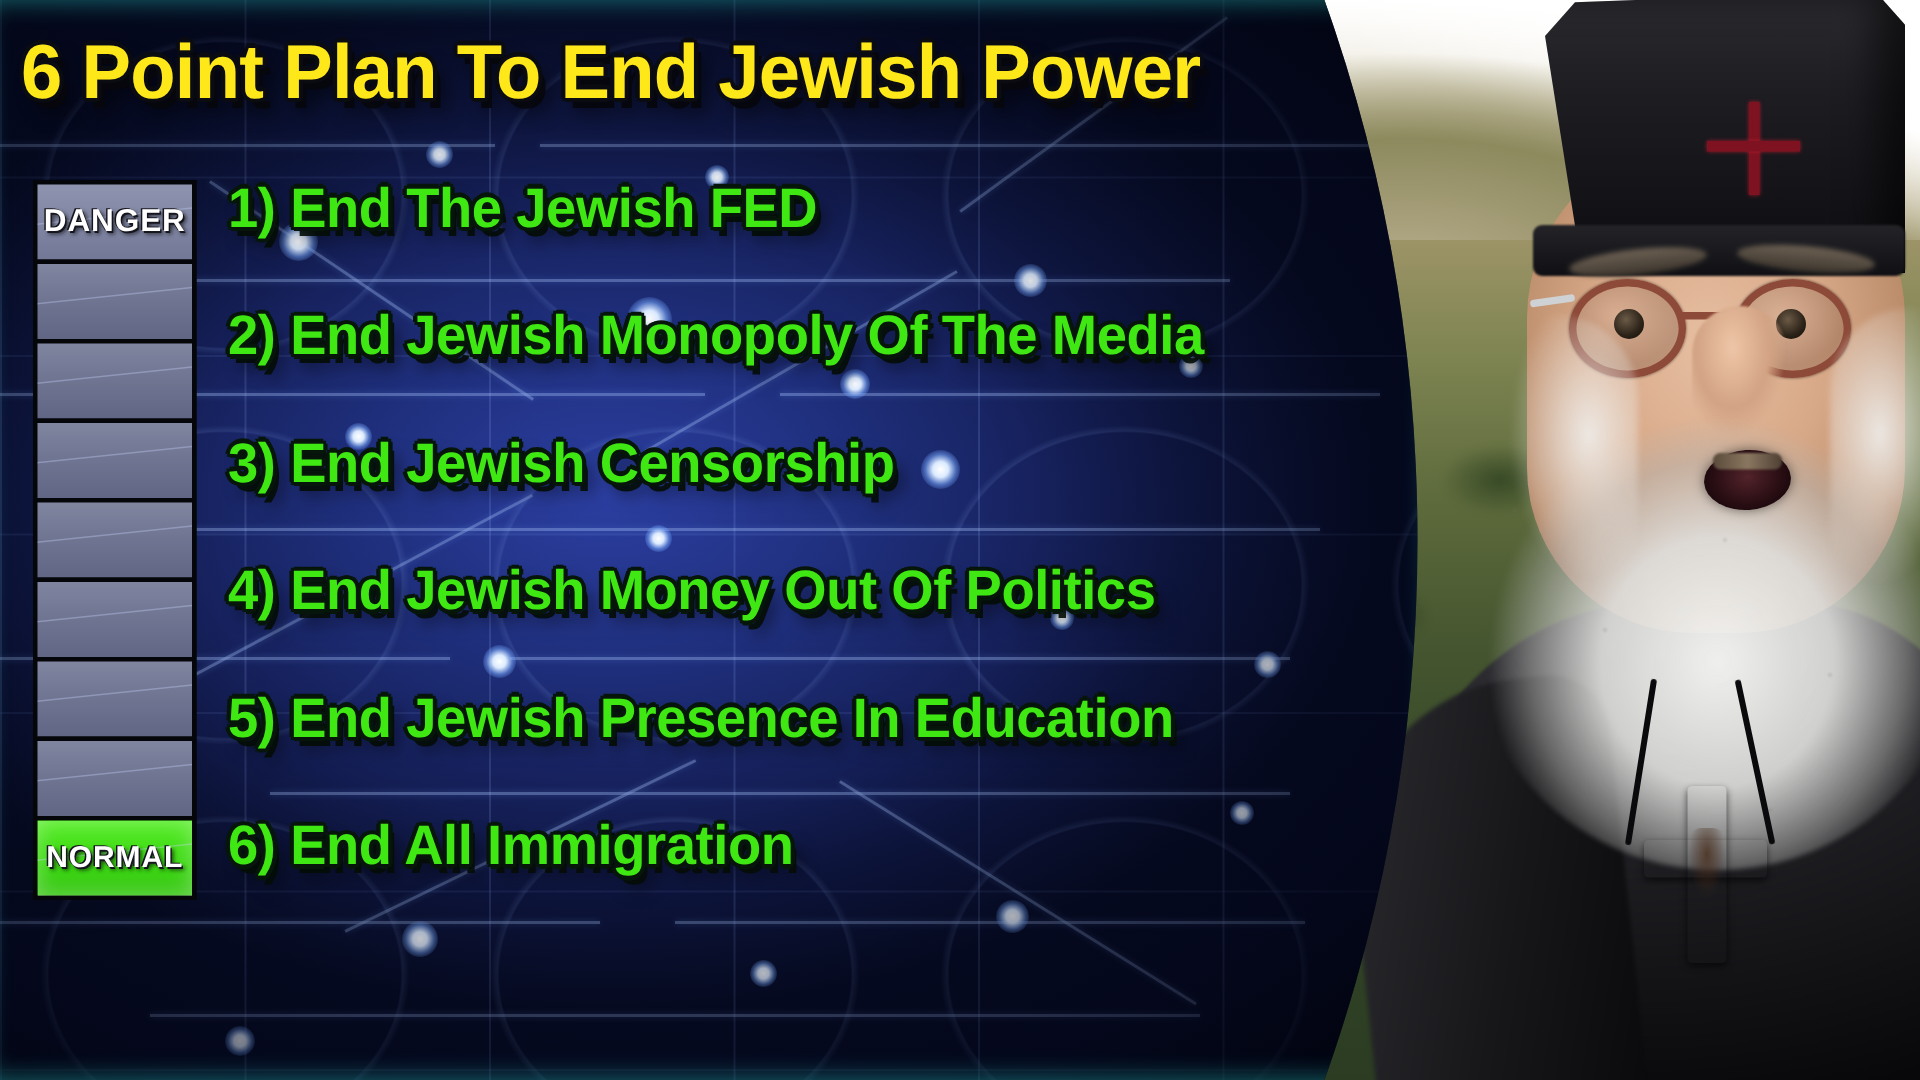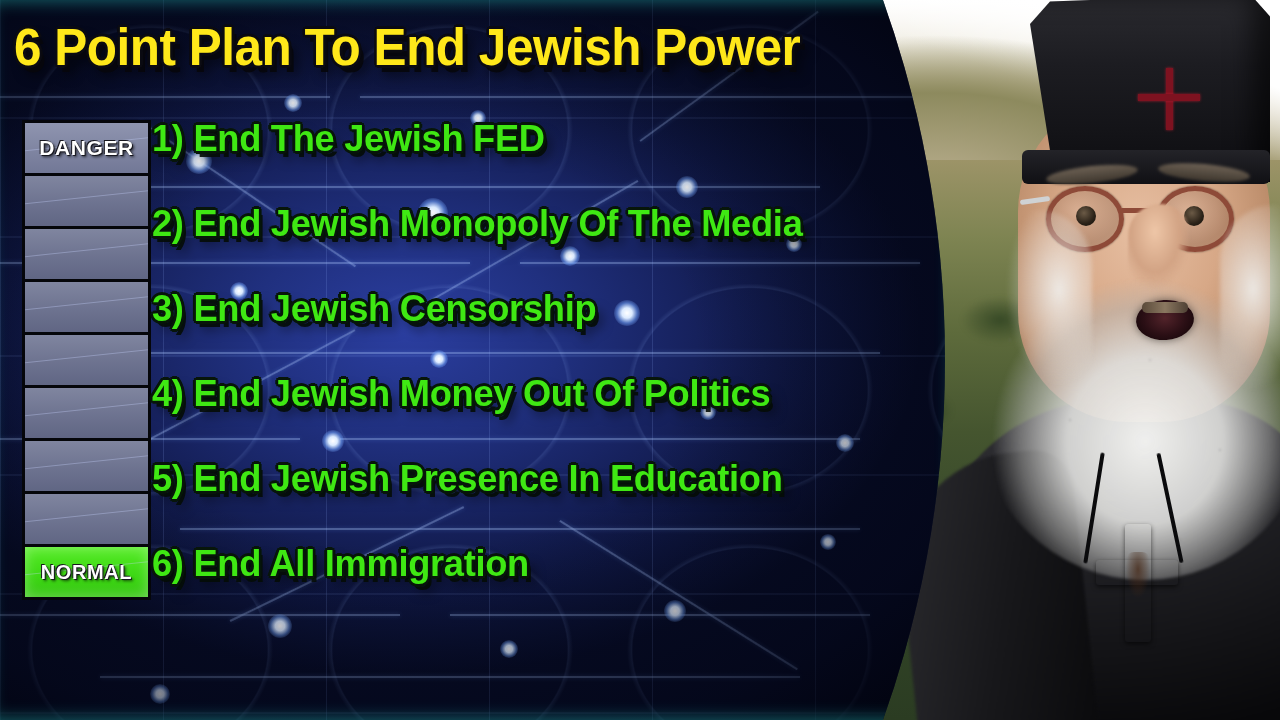--- a/index.html
+++ b/index.html
@@ -241,21 +241,21 @@
     transform:scaleX(.97);
     transform-origin:left center;
     text-shadow:
       -2px -2px 0 #0b0b12, 2px -2px 0 #0b0b12, -2px 2px 0 #0b0b12, 2px 2px 0 #0b0b12,
       -3px 0 0 #0b0b12, 3px 0 0 #0b0b12, 0 -3px 0 #0b0b12, 0 3px 0 #0b0b12,
       5px 7px 0 rgba(6,6,12,.92), 8px 10px 12px rgba(0,0,0,.6);
   }
 
   
   .gauge {
-    position:absolute; left:22px; top:120px; width:129px; height:480px;
+    position:absolute; left:22px; top:120px; width:109px; height:480px;
     display:flex; flex-direction:column;
     border:3px solid #05060a; background:#05060a;
   }
   .cell {
     flex:1; position:relative;
     border-bottom:3px solid #05060a;
     background:linear-gradient(180deg, rgba(138,144,172,.92) 0%, rgba(118,124,155,.92) 55%, rgba(104,110,142,.92) 100%);
     display:flex; align-items:center; justify-content:center;
     overflow:hidden;
   }

